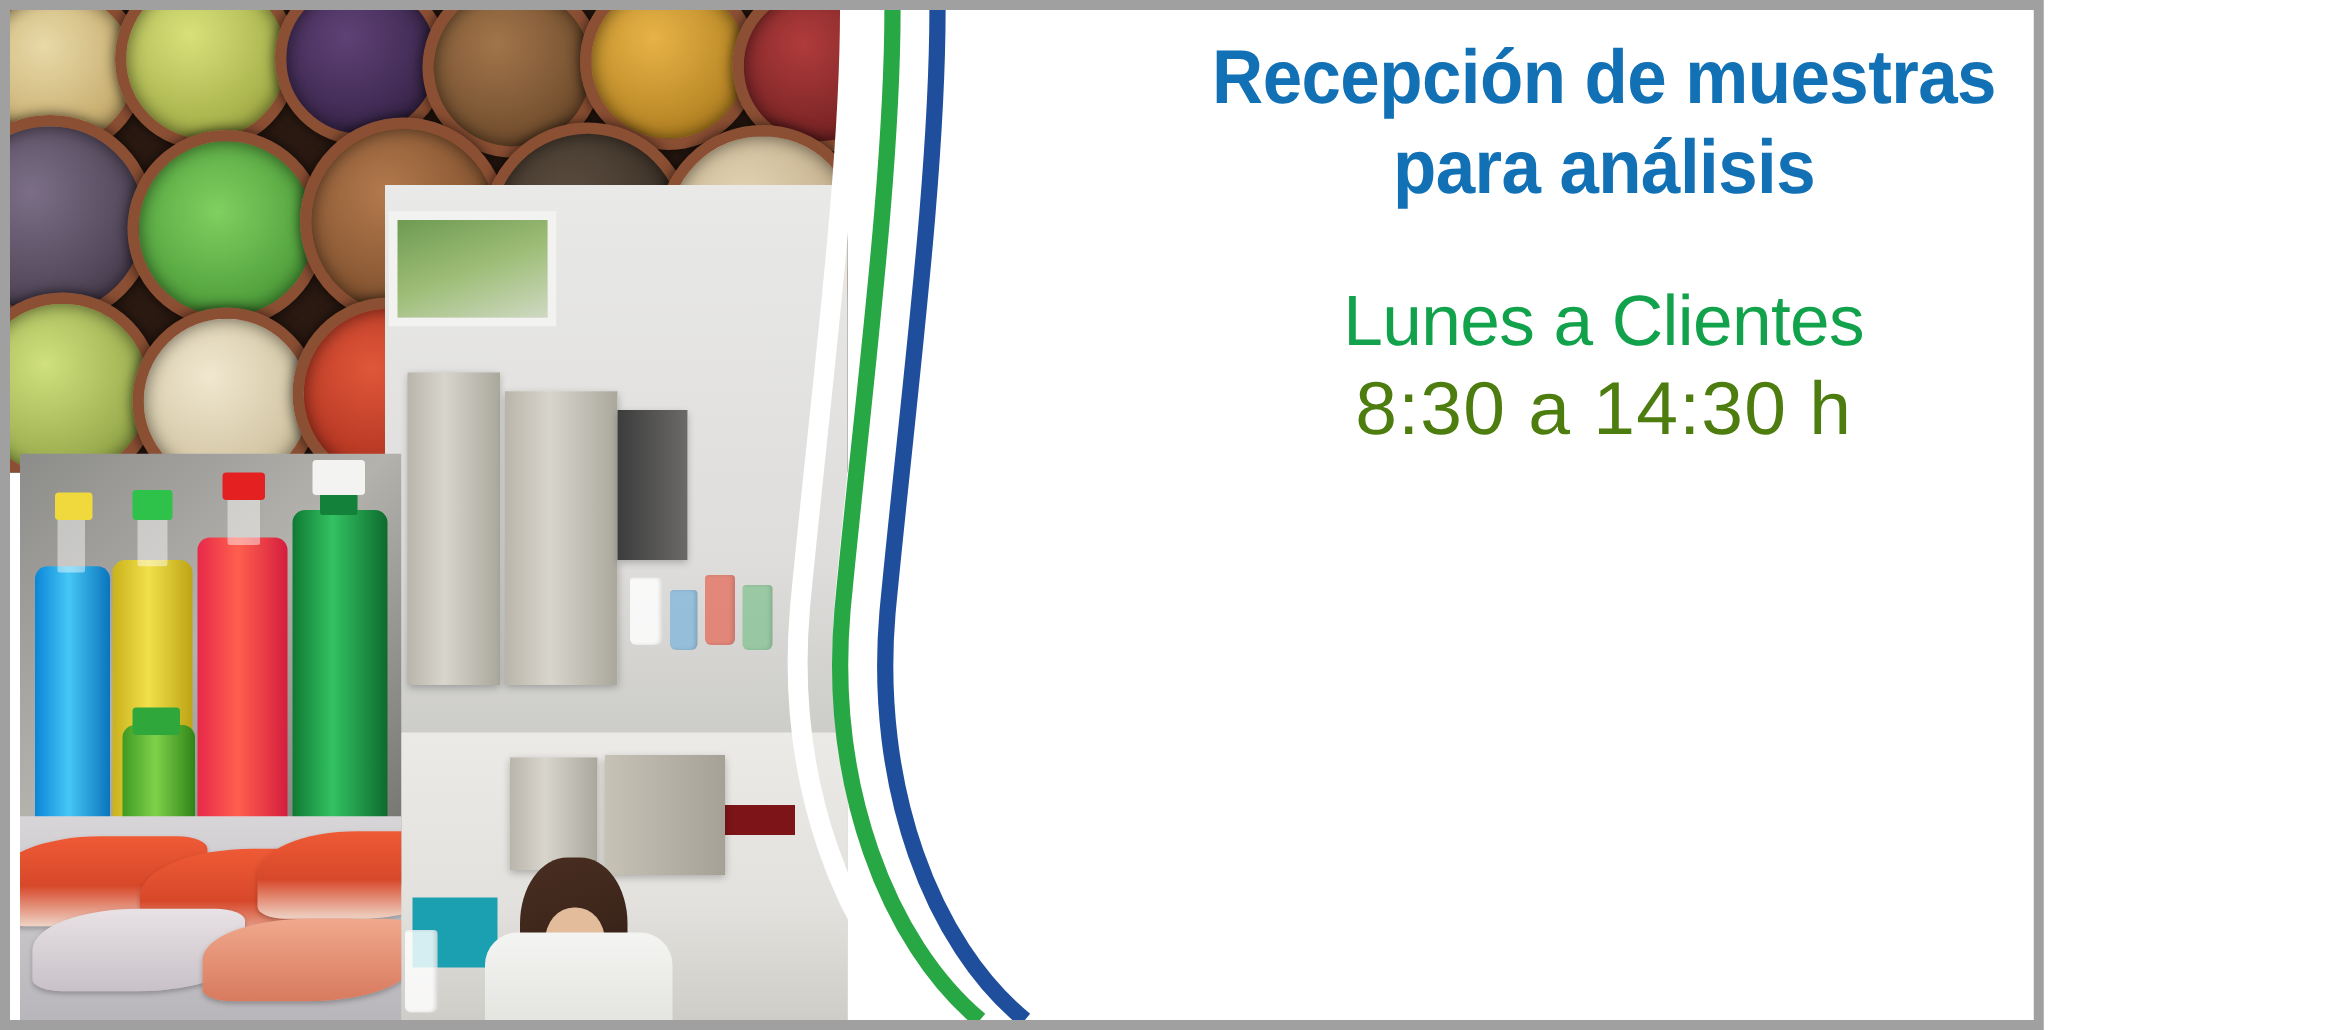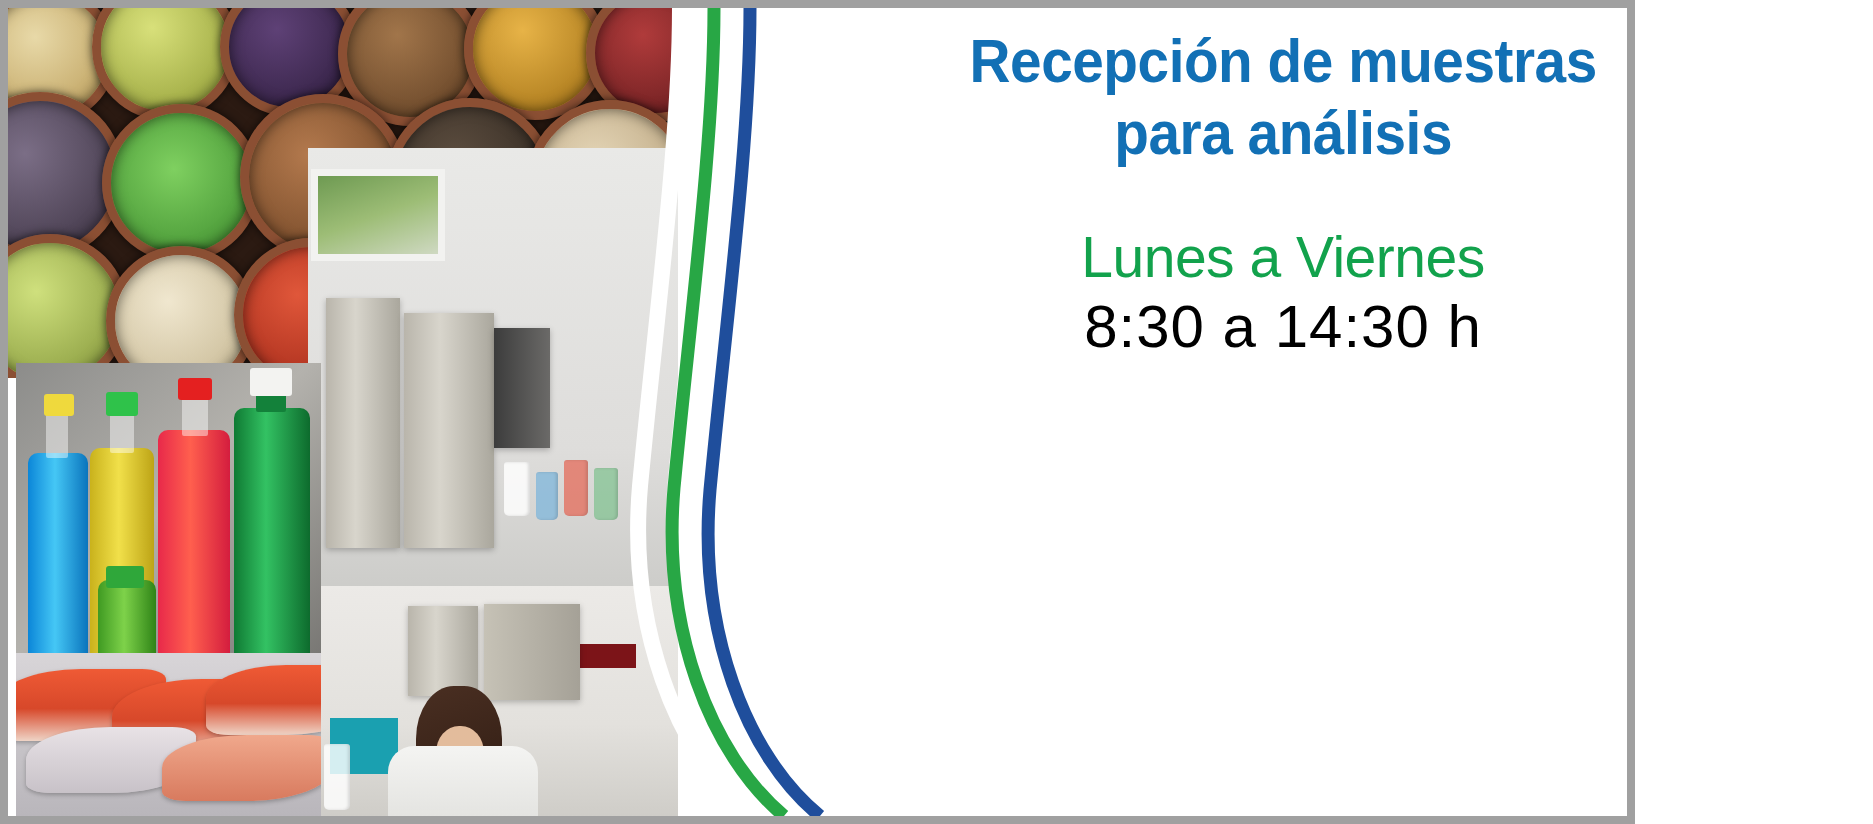--- a/index.html
+++ b/index.html
@@ -185,21 +185,21 @@
     color: #12A24C;
     font-family: "Liberation Sans", sans-serif;
     font-weight: normal;
     font-size: 57px;
     line-height: 1.1;
     letter-spacing: -0.5px;
     margin: 56px 0 0 0;
   }
 
   .hours-time {
-    color: #000000;
+    color: #4d7c0f;
     font-family: "Liberation Sans", sans-serif;
     font-weight: normal;
     font-size: 60px;
     line-height: 1.12;
     letter-spacing: 1px;
     margin: 4px 0 0 0;
   }
 </style>
 </head>
 <body>
@@ -292,19 +292,19 @@
 
     <path d="M742,0 C742,134 718,314 702,482 C690,622 738,748 812,808" fill="none" stroke="#1F4E9C" stroke-width="13"></path>
   </svg>
 
   <div class="text-panel">
 
     <h1 class="headline">Recepción de muestras
 para análisis</h1>
 
 
-    <p class="hours-days">Lunes a Viernes</p>
+    <p class="hours-days">Lunes a Clientes</p>
 
     <p class="hours-time">8:30 a 14:30 h</p>
 
   </div>
 
 </div>
 
 </body></html>

